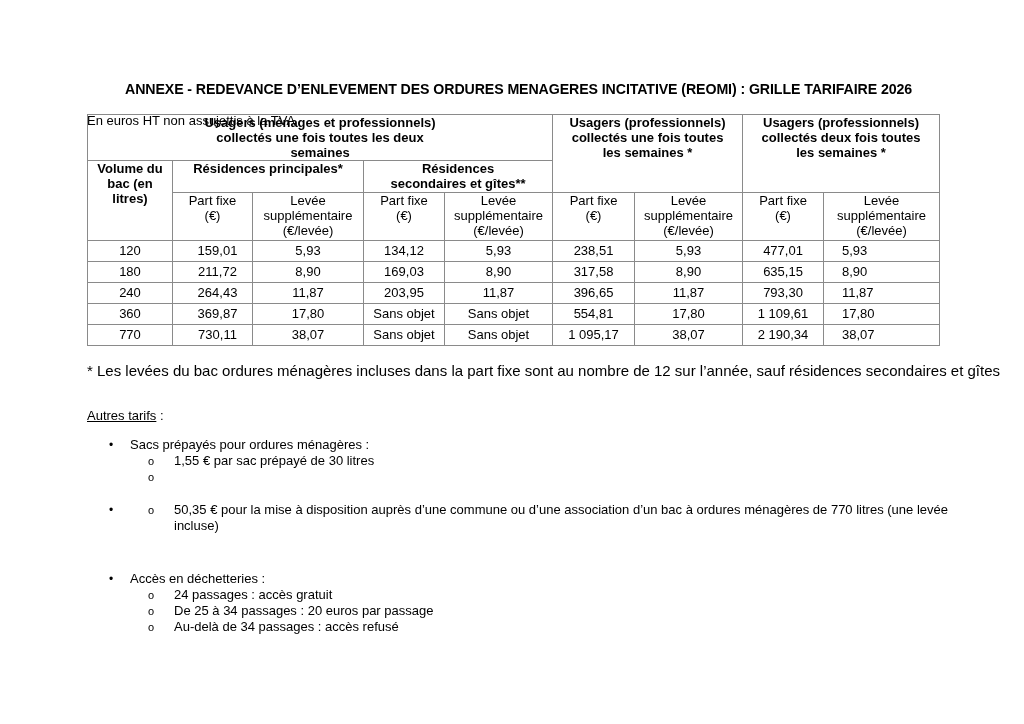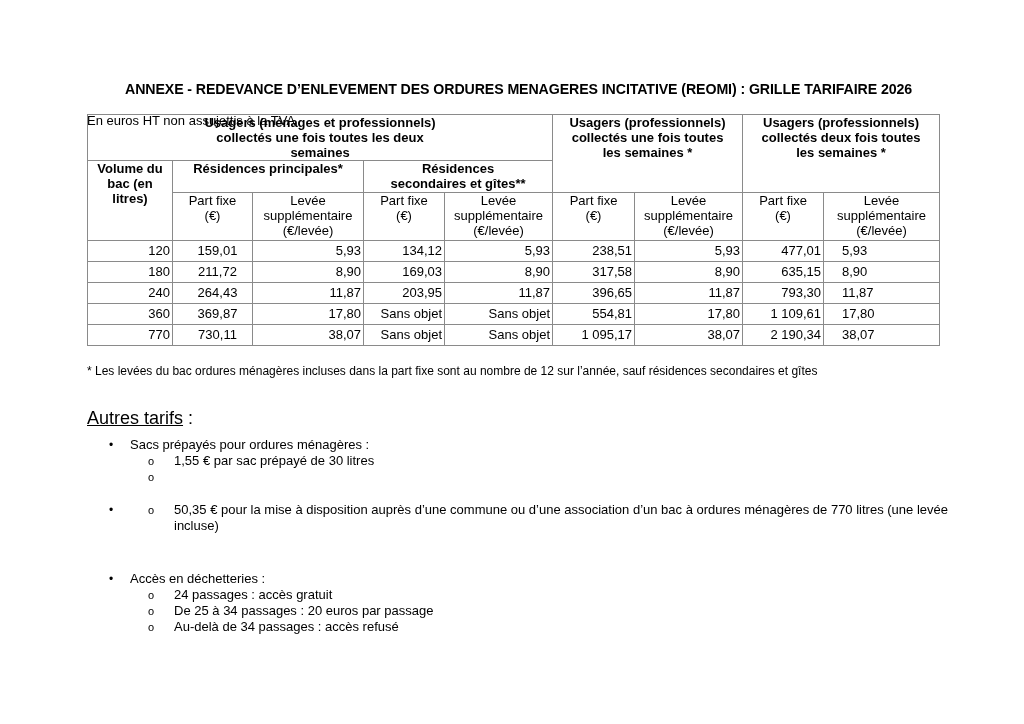--- a/index.html
+++ b/index.html
@@ -47,44 +47,43 @@
       text-align: center;
       vertical-align: top;
       line-height: 15px;
       font-weight: normal;
     }
     table.tarif th.bold { font-weight: bold; }
     table.tarif td {
       height: 20px;
       vertical-align: middle;
       line-height: 20px;
-      text-align: right;
     }
     table.tarif td.left {
       text-align: center;
       padding-left: 12px;
     }
     table.tarif td.left2 {
       text-align: left;
       padding-left: 18px;
     }
     .notes {
       position: absolute;
       left: 87px;
       top: 363px;
-      font-size: 12px;
+      font-size: 15px;
       line-height: 16px;
       white-space: nowrap;
       text-align: right;
     }
     .autres {
       position: absolute;
       left: 87px;
       top: 408px;
-      font-size: 18px;
+      font-size: 13px;
     }
     .autres .ul { text-decoration: underline; }
     .block {
       position: absolute;
       left: 87px;
       font-size: 13px;
       line-height: 16px;
     }
     .bullet-item {
       position: relative;

